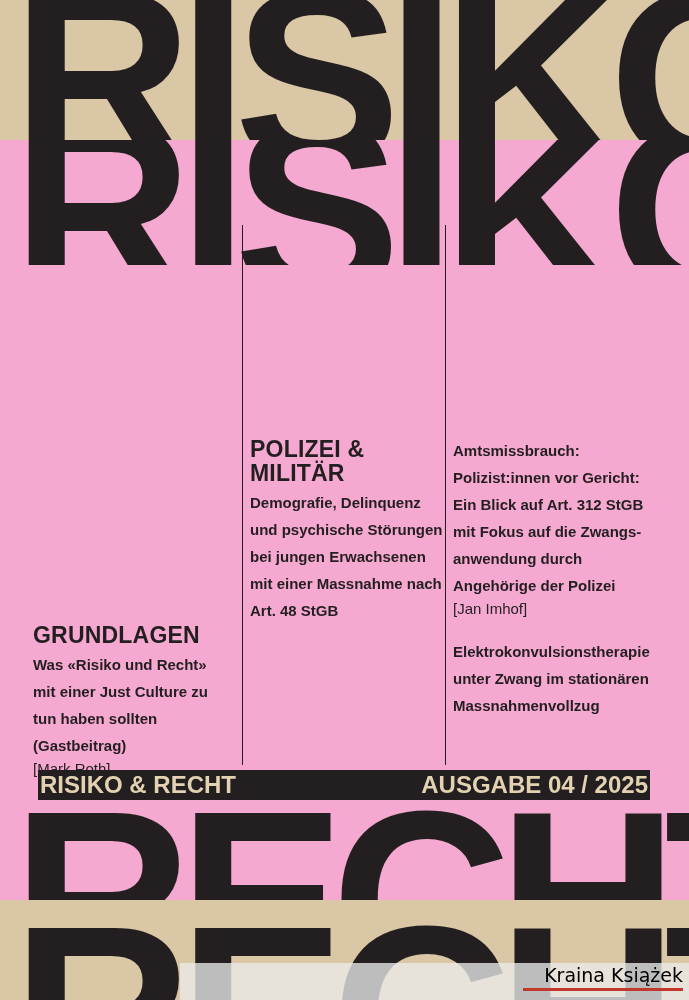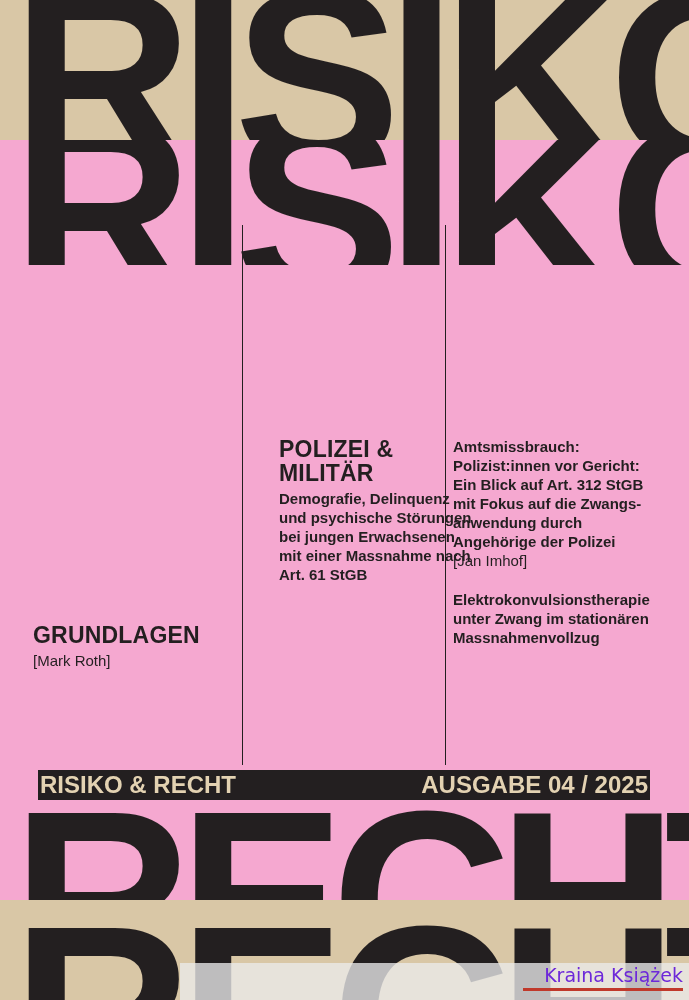--- a/index.html
+++ b/index.html
@@ -10,26 +10,26 @@
   .big{position:absolute;font-family:"Liberation Sans",sans-serif;font-weight:700;line-height:1;letter-spacing:-14px;white-space:nowrap;color:#231f20;}
   .risiko1{left:12px;top:-46px;font-size:250px;}
   .clip-top{position:absolute;left:0;top:0;width:689px;height:140px;overflow:hidden;}
   .clip-pink{position:absolute;left:0;top:140px;width:689px;height:125px;overflow:hidden;}
   .clip-pink .inner{position:absolute;left:0;top:-140px;width:689px;height:300px;}
   .clip-recht-pink{position:absolute;left:0;top:795px;width:689px;height:105px;overflow:hidden;}
   .clip-recht-tan{position:absolute;left:0;top:900px;width:689px;height:100px;overflow:hidden;}
   .vline{position:absolute;width:1px;background:#231f20;}
   .col{position:absolute;color:#231f20;}
   .sec-title{font-weight:700;font-size:23px;line-height:24px;margin:0 0 4px 0;letter-spacing:0.2px;}
-  .art{font-weight:700;font-size:15px;line-height:19px;}
+  .art{font-weight:700;font-size:15px;line-height:27px;}
   .auth{font-size:15px;line-height:19.5px;}
   .gap{height:19px;}
   .footer-bar{position:absolute;left:38px;top:770px;width:612px;height:30px;background:#231f20;color:#e3d2b2;font-weight:700;font-size:24px;line-height:30px;display:flex;justify-content:space-between;padding:0 2px;box-sizing:border-box;}
   .watermark{position:absolute;left:180px;top:963px;width:509px;height:37px;background:rgba(235,235,235,0.78);}
-  .wm-text{position:absolute;right:6px;top:1px;color:#6d28d9;font-size:19px;font-family:"DejaVu Sans",sans-serif;}
+  .wm-text{position:absolute;right:6px;top:1px;color:#000000;font-size:19px;font-family:"DejaVu Sans",sans-serif;}
   .wm-line{position:absolute;right:6px;top:25px;width:160px;height:3px;background:#c0392b;}
 </style>
 </head>
 <body>
 
 <div class="cover">
 
   <div class="clip-top">
     <div class="band-top"></div>
     <div class="big risiko1">RISIKO</div>
@@ -39,26 +39,27 @@
     <div class="inner">
       <div class="big" style="left:12px;top:86px;font-size:250px;">RISIKO</div>
     </div>
   </div>
 
   <div class="vline" style="left:242px;top:225px;height:540px;"></div>
   <div class="vline" style="left:445px;top:225px;height:540px;"></div>
 
   <div class="col" style="left:33px;top:623px;width:200px;">
     <div class="sec-title">GRUNDLAGEN</div>
+    <div class="art">Was «Risiko und Recht» mit einer Just Culture zu tun haben sollten (Gastbeitrag)</div>
     <div class="auth">[Mark Roth]</div>
   </div>
 
-  <div class="col" style="left:250px;top:437px;width:195px;margin-left:29px;">
+  <div class="col" style="left:250px;top:437px;width:195px;">
     <div class="sec-title">POLIZEI &amp; MILITÄR</div>
-    <div class="art">Demografie, Delinquenz und psychische Störungen bei jungen Erwachsenen mit einer Massnahme nach Art. 61 StGB</div>
+    <div class="art">Demografie, Delinquenz und psychische Störungen bei jungen Erwachsenen mit einer Massnahme nach Art. 48 StGB</div>
   </div>
 
   <div class="col" style="left:453px;top:437px;width:205px;">
     <div class="art">Amtsmissbrauch: Polizist:innen vor Gericht: Ein Blick auf Art. 312 StGB mit Fokus auf die Zwangs-anwendung durch Angehörige der Polizei</div>
     <div class="auth">[Jan Imhof]</div>
     <div class="gap"></div>
     <div class="art">Elektrokonvulsionstherapie unter Zwang im stationären Massnahmenvollzug</div>
   </div>
 
   <div class="clip-recht-pink">

